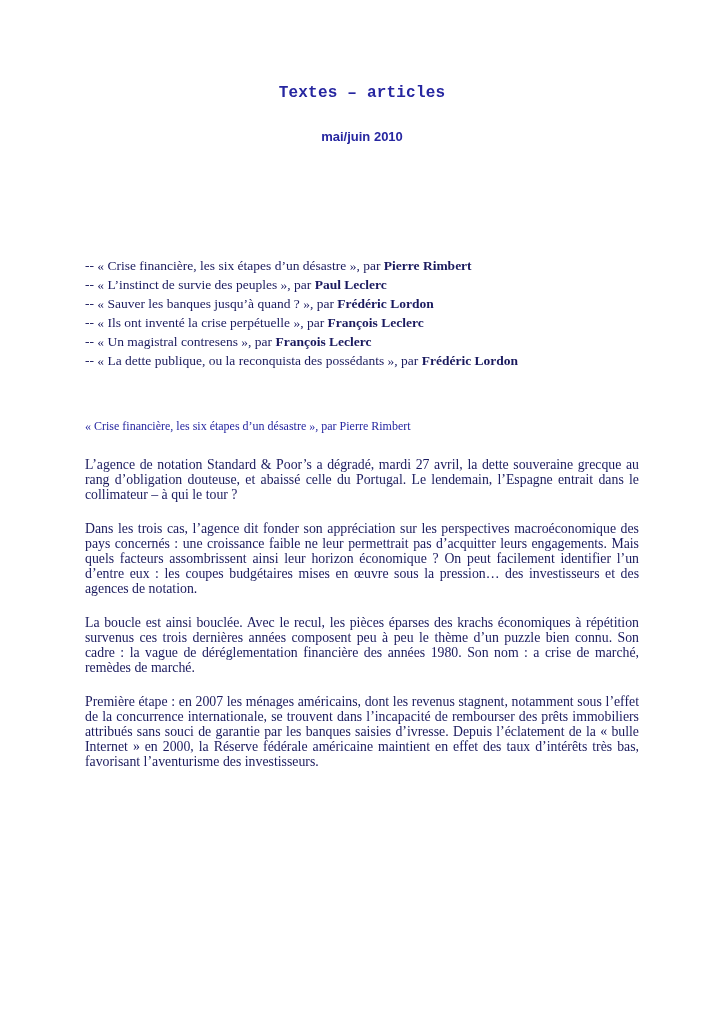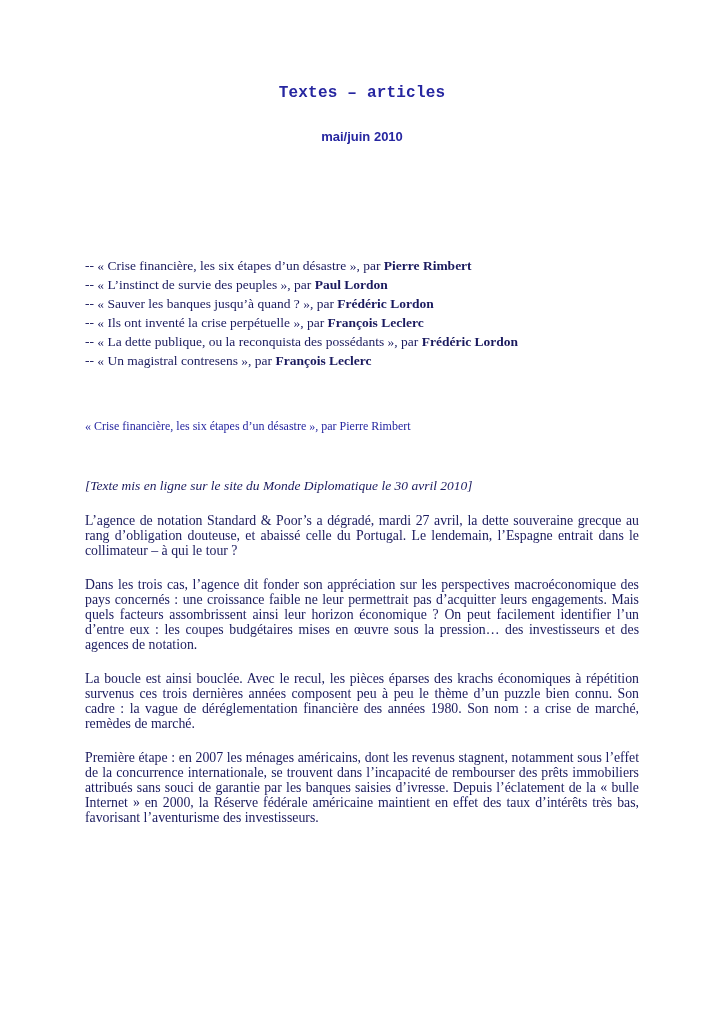--- a/index.html
+++ b/index.html
@@ -75,30 +75,29 @@
 <body>
 
 <div class="page">
 
   <h1 class="doc-title">Textes – articles</h1>
 
   <h2 class="doc-subtitle">mai/juin 2010</h2>
 
   <div class="toc" id="toc">
       <div class="toc-line"><span>-- « Crise financière, les six étapes d’un désastre », par </span><span class="author">Pierre Rimbert</span></div>
-      <div class="toc-line"><span>-- « L’instinct de survie des peuples », par </span><span class="author">Paul Lordon</span></div>
+      <div class="toc-line"><span>-- « L’instinct de survie des peuples », par </span><span class="author">Paul Leclerc</span></div>
       <div class="toc-line"><span>-- « Sauver les banques jusqu’à quand ? », par </span><span class="author">Frédéric Lordon</span></div>
       <div class="toc-line"><span>-- « Ils ont inventé la crise perpétuelle », par </span><span class="author">François Leclerc</span></div>
+      <div class="toc-line"><span>-- « Un magistral contresens », par </span><span class="author">François Leclerc</span></div>
       <div class="toc-line"><span>-- « La dette publique, ou la reconquista des possédants », par </span><span class="author">Frédéric Lordon</span></div>
-      <div class="toc-line"><span>-- « Un magistral contresens », par </span><span class="author">François Leclerc</span></div>
     </div>
 
   <h3 class="article-heading">« Crise financière, les six étapes d’un désastre », par Pierre Rimbert</h3>
 
-  <p class="source-note">[Texte mis en ligne sur le site du Monde Diplomatique le 30 avril 2010]</p>
 
   <div id="paragraphs">
       <p class="body-para">L’agence de notation Standard &amp; Poor’s a dégradé, mardi 27 avril, la dette souveraine grecque au rang d’obligation douteuse, et abaissé celle du Portugal. Le lendemain, l’Espagne entrait dans le collimateur – à qui le tour ?</p>
       <p class="body-para">Dans les trois cas, l’agence dit fonder son appréciation sur les perspectives macroéconomique des pays concernés : une croissance faible ne leur permettrait pas d’acquitter leurs engagements. Mais quels facteurs assombrissent ainsi leur horizon économique ? On peut facilement identifier l’un d’entre eux : les coupes budgétaires mises en œuvre sous la pression… des investisseurs et des agences de notation.</p>
       <p class="body-para">La boucle est ainsi bouclée. Avec le recul, les pièces éparses des krachs économiques à répétition survenus ces trois dernières années composent peu à peu le thème d’un puzzle bien connu. Son cadre : la vague de déréglementation financière des années 1980. Son nom : a crise de marché, remèdes de marché.</p>
       <p class="body-para">Première étape : en 2007 les ménages américains, dont les revenus stagnent, notamment sous l’effet de la concurrence internationale, se trouvent dans l’incapacité de rembourser des prêts immobiliers attribués sans souci de garantie par les banques saisies d’ivresse. Depuis l’éclatement de la « bulle Internet » en 2000, la Réserve fédérale américaine maintient en effet des taux d’intérêts très bas, favorisant l’aventurisme des investisseurs.</p>
     </div>
 
 </div>
 

